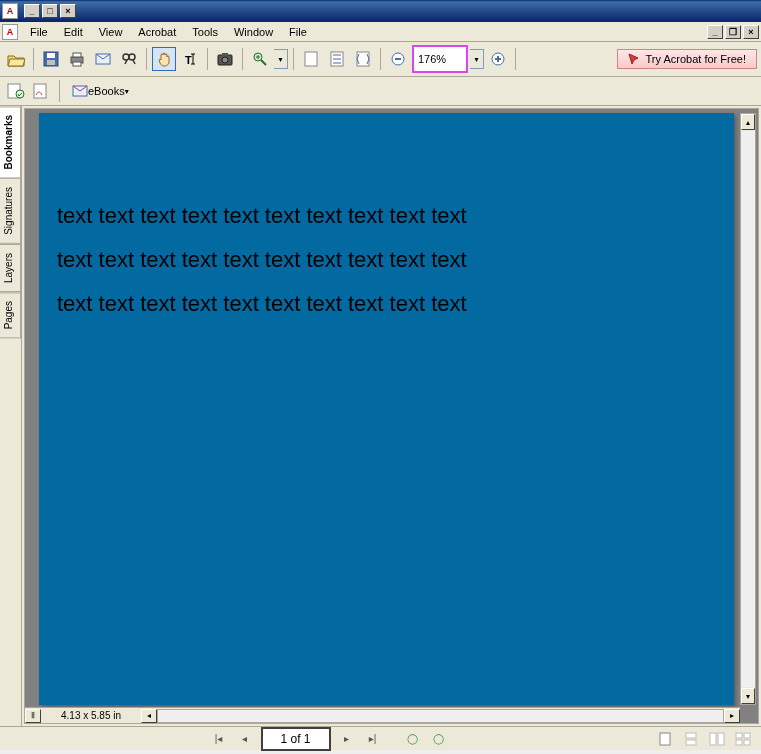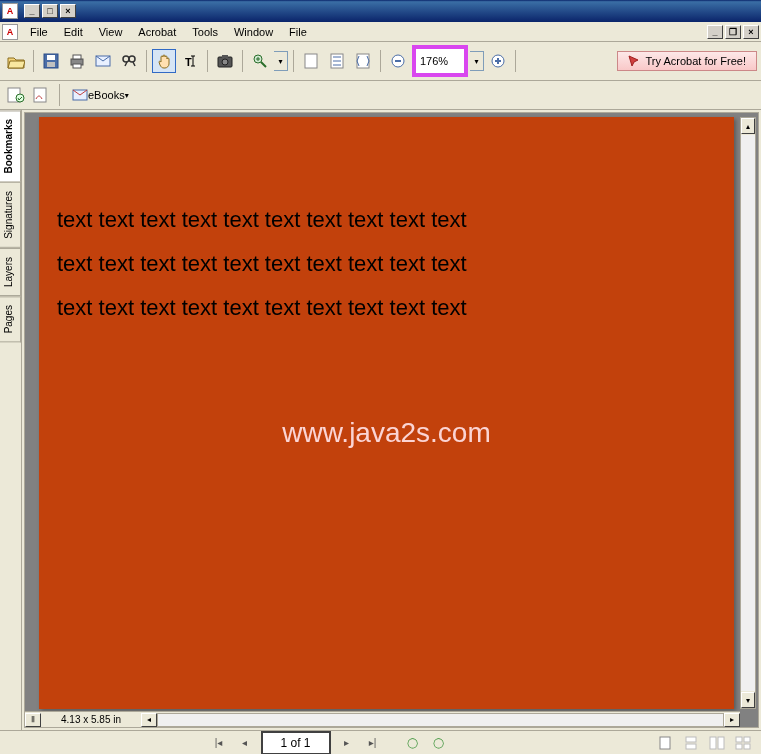--- a/index.html
+++ b/index.html
@@ -8,31 +8,31 @@
 .titlebar .ico{width:16px;height:16px;background:#fff;border:1px solid #999;margin-right:4px;display:flex;align-items:center;justify-content:center;color:#c00;font-weight:bold;font-size:9px}
 .titlebar .t{flex:1;font-weight:bold;font-size:11px}
 .wbtn{width:16px;height:14px;background:#d4d0c8;border:1px solid #fff;border-right-color:#404040;border-bottom-color:#404040;margin-left:2px;display:flex;align-items:center;justify-content:center;color:#000;font-size:9px;font-weight:bold}
 .menubar{height:20px;background:#ece9d8;display:flex;align-items:center;padding:0 2px;border-bottom:1px solid #aca899}
 .menubar .ico{width:16px;height:16px;background:#fff;border:1px solid #999;margin-right:4px;display:flex;align-items:center;justify-content:center;color:#c00;font-weight:bold;font-size:9px}
 .menubar .mi{padding:2px 8px;cursor:default}
 .menubar .sp{flex:1}
 .tb{background:#ece9d8;border-bottom:1px solid #aca899;display:flex;align-items:center;padding:3px 4px;gap:2px;min-height:30px}
 .tbtn{width:24px;height:24px;display:flex;align-items:center;justify-content:center;border:1px solid transparent;cursor:default}
 .sep{width:1px;height:22px;background:#aca899;margin:0 3px}
-.zoomfield{width:56px;height:20px;border:4px solid #d946ef;background:#fff;padding:12px 4px;display:flex;align-items:center}
+.zoomfield{width:56px;height:20px;border:2px solid #d946ef;background:#fff;padding:12px 4px;display:flex;align-items:center}
 .dd{width:14px;height:20px;border:1px solid #7f9db9;border-left:none;background:#ece9d8;display:flex;align-items:center;justify-content:center;font-size:8px}
 .promo{margin-left:auto;background:linear-gradient(#fde8e8,#f9c8c8);border:1px solid #c88;padding:3px 10px;display:flex;align-items:center;gap:6px;font-size:11px}
 .tb2{background:#ece9d8;border-bottom:1px solid #aca899;display:flex;align-items:center;padding:2px 4px;gap:2px;min-height:28px}
 .ebooks{display:flex;align-items:center;padding:2px 6px;border:1px solid transparent}
 .workspace{display:flex;height:620px;background:#ece9d8;position:relative}
 .navpanel{width:22px;background:#ece9d8;border-right:1px solid #aca899;display:flex;flex-direction:column}
 .navtab{writing-mode:vertical-rl;transform:rotate(180deg);padding:8px 3px;font-size:10px;background:#ece9d8;border:1px solid #aca899;border-right:none;margin-bottom:0;cursor:default;text-align:center}
 .navtab.active{background:#fff;font-weight:bold}
 .docarea{flex:1;background:#818181;position:relative;border:1px solid #aca899;margin:2px}
-.page{position:absolute;left:14px;top:4px;right:24px;bottom:18px;background:#c2410c;box-shadow:2px 2px 4px rgba(0,0,0,.3);padding:90px 18px 18px 18px;overflow:hidden}
+.page{position:absolute;left:14px;top:4px;right:24px;bottom:18px;background:#0369a1;box-shadow:2px 2px 4px rgba(0,0,0,.3);padding:90px 18px 18px 18px;overflow:hidden}
 .page .ln{font-family:Arial;font-size:22px;color:#000;margin-bottom:18px;white-space:nowrap}
 .wm{position:absolute;left:50%;top:300px;transform:translateX(-50%);color:#fbd4d4;font-size:28px;font-family:Arial}
 .vscroll{position:absolute;right:2px;top:4px;bottom:18px;width:16px;background:#ece9d8;border:1px solid #aca899}
 .vscroll .arr{height:16px;background:#ece9d8;border:1px solid #fff;border-right-color:#404040;border-bottom-color:#404040;display:flex;align-items:center;justify-content:center;font-size:8px}
 .vscroll .track{position:absolute;top:17px;bottom:17px;left:0;right:0;background:#f0f0f0}
 .vscroll .ab{position:absolute;bottom:0;left:0;right:0}
 .hscrollrow{position:absolute;bottom:0;left:0;right:18px;height:16px;background:#ece9d8;display:flex;align-items:center;border-top:1px solid #aca899}
 .hscrollrow .hb{width:16px;height:14px;background:#ece9d8;border:1px solid #fff;border-right-color:#404040;border-bottom-color:#404040;display:flex;align-items:center;justify-content:center;font-size:8px}
 .dim{padding:0 20px;font-size:10px}
 .htrack{flex:1;background:#f0f0f0;height:14px;border:1px solid #aca899}
@@ -203,21 +203,20 @@
     <div class="navtab active">Bookmarks</div>
     <div class="navtab">Signatures</div>
     <div class="navtab">Layers</div>
     <div class="navtab">Pages</div>
   </div>
   <div class="docarea">
     <div class="page">
       <div class="ln">text text text text text text text text text text</div>
       <div class="ln">text text text text text text text text text text</div>
       <div class="ln">text text text text text text text text text text</div>
-      <div class="wm">www.java2s.com</div>
     </div>
     <div class="vscroll">
       <div class="arr">▴</div>
       <div class="track"></div>
       <div class="arr ab">▾</div>
     </div>
     <div class="hscrollrow">
       <div class="hb">⦀</div>
       <div class="dim">4.13 x 5.85 in</div>
       <div class="hb">◂</div>

